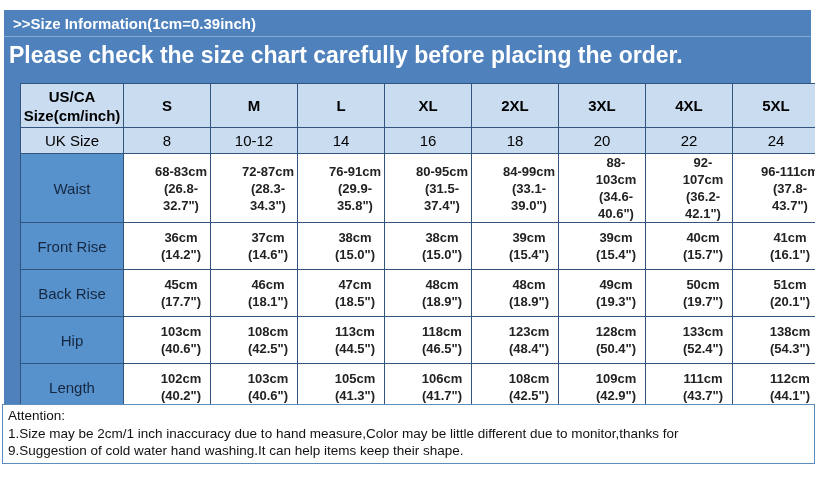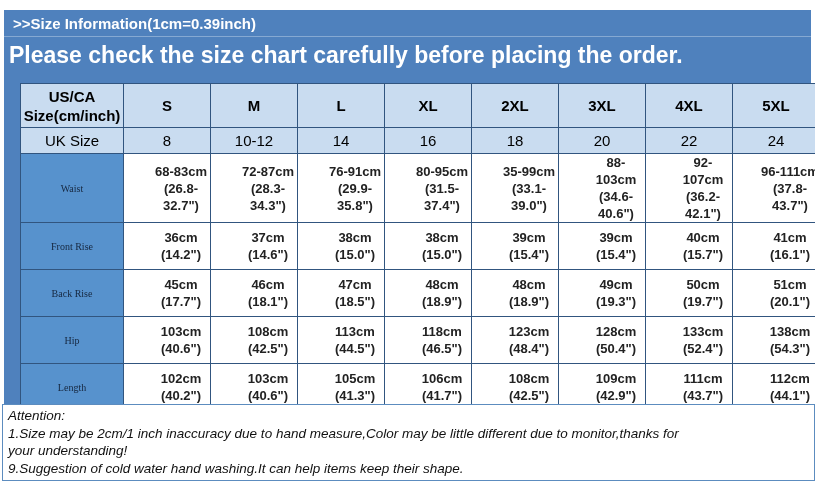--- a/index.html
+++ b/index.html
@@ -43,36 +43,35 @@
     height:43px;line-height:19px;
   }
   tr.std-row th, tr.std-row td{
     background:#c9dcf0;color:#000;
     font-weight:normal;font-size:15px;
     height:25px;
   }
   tr.measure-row{height:47px;}
   tr.measure-row th{
     background:#5792cd;color:#16273f;
-    font-weight:normal;font-size:10px;font-family:Liberation Serif, serif;
+    font-weight:normal;font-size:15px;
   }
   tr.measure-row td{
     background:#ffffff;color:#222;
     font-weight:bold;font-size:13px;padding-left:28px;
   }
   .cm,.inch{display:block;line-height:17px;}
   .attention{
     position:absolute;left:2px;top:404px;
     width:801px;
     background:#ffffff;
     border:1px solid #5c8cbf;
     padding:2px 5px 3px 5px;
     font-size:13.5px;color:#111;
     line-height:17.5px;
-    font-style:italic;
   }
 </style>
 </head>
 <body>
 
 <div class="panel">
   <div class="banner-title">&gt;&gt;Size Information(1cm=0.39inch)</div>
   <div class="banner-subtitle">Please check the size chart carefully before placing the order.</div>
   <table id="size-table">
     <colgroup>
@@ -121,21 +120,21 @@
           </td>
           <td class="m-cell">
             <div class="cm">76-91cm</div>
             <div class="inch">(29.9-35.8")</div>
           </td>
           <td class="m-cell">
             <div class="cm">80-95cm</div>
             <div class="inch">(31.5-37.4")</div>
           </td>
           <td class="m-cell">
-            <div class="cm">35-99cm</div>
+            <div class="cm">84-99cm</div>
             <div class="inch">(33.1-39.0")</div>
           </td>
           <td class="m-cell">
             <div class="cm">88-103cm</div>
             <div class="inch">(34.6-40.6")</div>
           </td>
           <td class="m-cell">
             <div class="cm">92-107cm</div>
             <div class="inch">(36.2-42.1")</div>
           </td>
@@ -284,15 +283,14 @@
             <div class="inch">(44.1")</div>
           </td>
         </tr>
       </tbody>
   </table>
 </div>
 
 <div class="attention">
   <div>Attention:</div>
   <div>1.Size may be 2cm/1 inch inaccuracy due to hand measure,Color may be little different due to monitor,thanks for</div>
-  <div>your understanding!</div>
   <div>9.Suggestion of cold water hand washing.It can help items keep their shape.</div>
 </div>
 
 </body></html>

